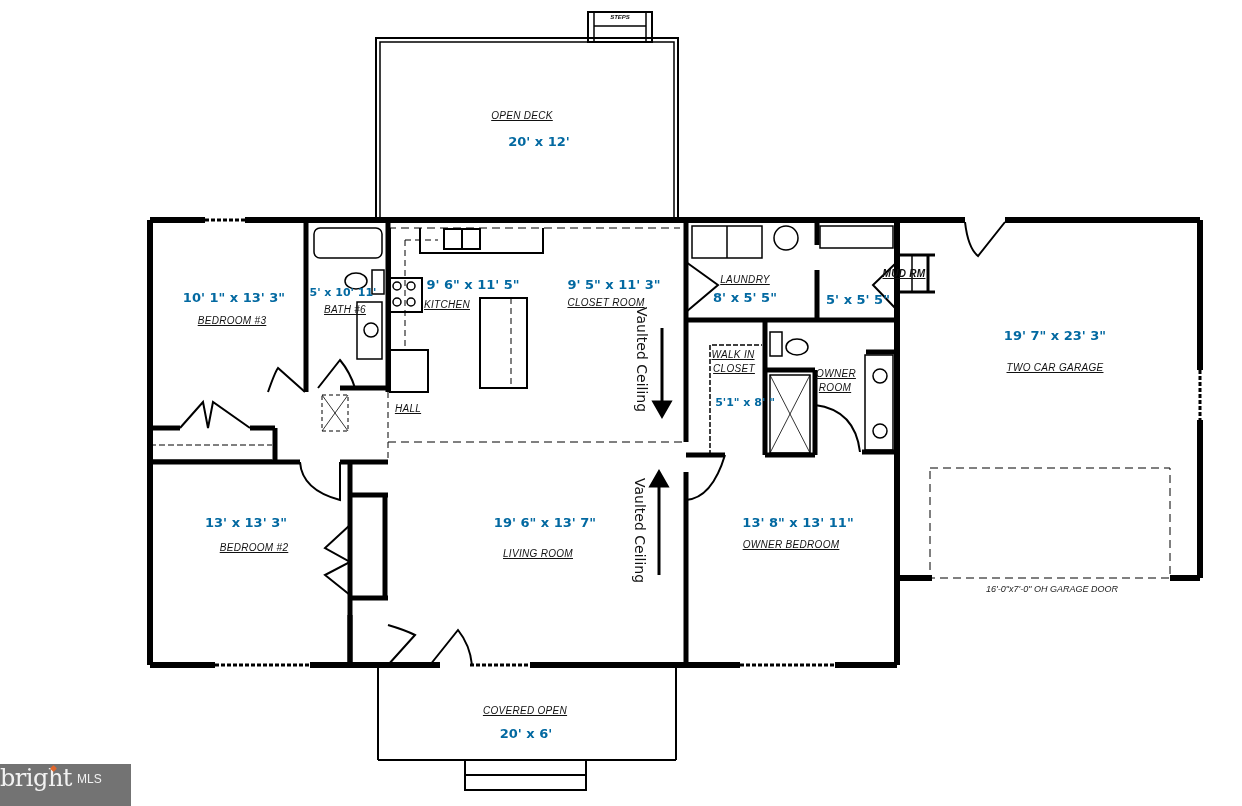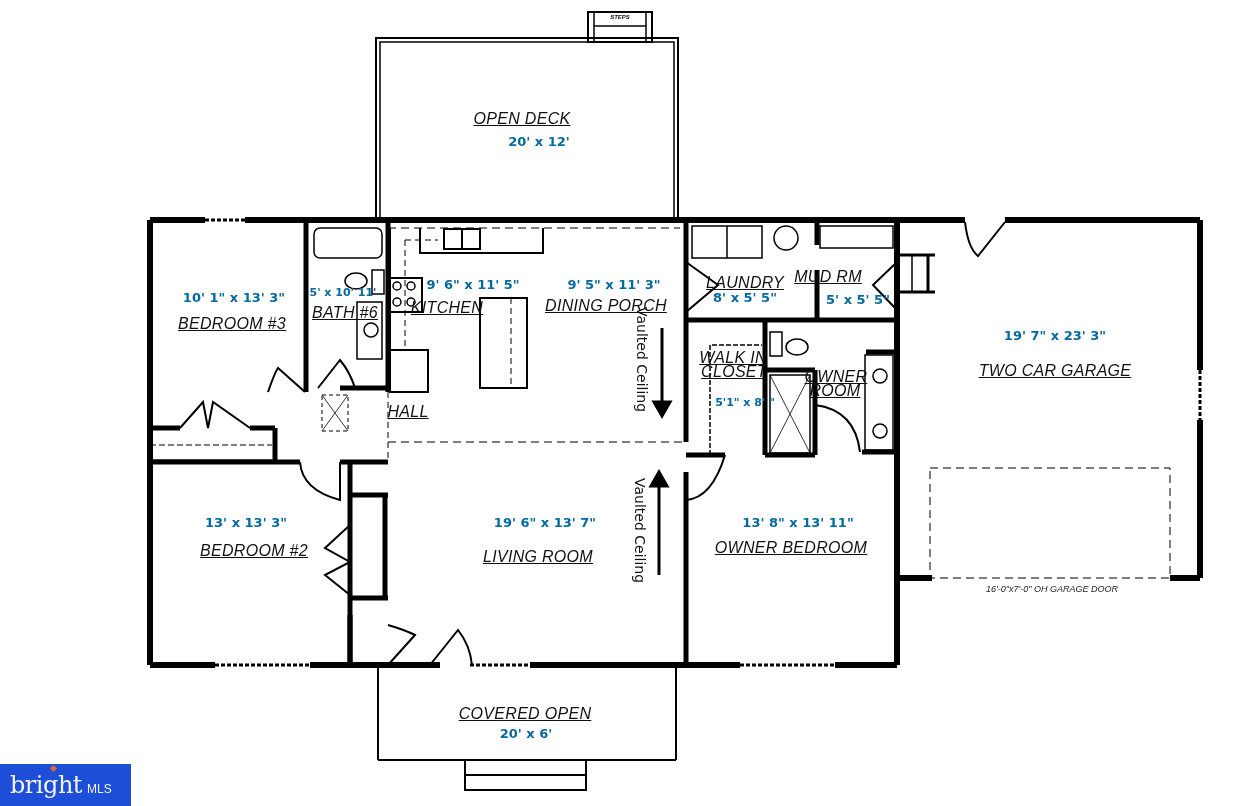--- a/index.html
+++ b/index.html
@@ -1,24 +1,24 @@
 <!DOCTYPE html>
 <html><head>
   <meta charset="utf-8">
   <style>
     html, body { margin: 0; padding: 0; background: #ffffff; }
     body { width: 1242px; height: 806px; position: relative; overflow: hidden; font-family: "Liberation Sans", sans-serif; }
     svg.plan { position: absolute; left: 0; top: 0; }
-    .room-name { position: absolute; font-family: "Liberation Sans", sans-serif; font-style: italic; font-size: 16px; text-decoration: underline; color: #111; white-space: nowrap; transform: translateX(-50%); letter-spacing: 0.3px; }
+    .room-name { position: absolute; font-family: "Liberation Sans", sans-serif; font-style: italic; font-size: 10px; text-decoration: underline; color: #111; white-space: nowrap; transform: translateX(-50%); letter-spacing: 0.3px; }
     .room-dim { position: absolute; font-family: "DejaVu Sans", sans-serif; font-weight: bold; font-size: 13px; color: #0369a1; white-space: nowrap; transform: translateX(-50%); }
     .room-dim.small { font-size: 11px; }
     .vaulted { position: absolute; font-family: "DejaVu Sans", sans-serif; font-size: 14px; color: #111; white-space: nowrap; transform-origin: left top; transform: rotate(90deg); }
     .garage-door { position: absolute; font-family: "Liberation Sans", sans-serif; font-style: italic; font-size: 9px; color: #222; transform: translateX(-50%); white-space: nowrap; }
     .steps { position: absolute; font-family: "Liberation Sans", sans-serif; font-style: italic; font-weight: bold; font-size: 6px; color: #111; transform: translateX(-50%); }
-    .logo { position: absolute; left: 0; top: 764px; width: 131px; height: 42px; background: #1d4ed8; display: flex; align-items: center; padding-left: 10px; box-sizing: border-box; }
+    .logo { position: absolute; left: 0; top: 764px; width: 131px; height: 42px; background: #737373; display: flex; align-items: flex-start; padding-left: 0; box-sizing: border-box; }
     .logo .brand { font-family: "DejaVu Serif", serif; font-size: 24px; color: #f2f2f2; letter-spacing: -0.5px; position: relative; }
     .logo .brand-dot { position: absolute; width: 5px; height: 5px; background: #e2672c; border-radius: 1px; left: 51px; top: 2px; transform: rotate(45deg); }
     .logo .mls { font-family: "Liberation Sans", sans-serif; font-size: 12px; color: #f2f2f2; margin-left: 5px; margin-top: 8px; }
   </style>
 </head>
 <body>
 
 <svg class="plan" width="1242" height="806" viewBox="0 0 1242 806" xmlns="http://www.w3.org/2000/svg">
   <g fill="none" stroke="#000">
 
@@ -195,26 +195,26 @@
 <div class="room-dim" style="left:234px; top:290px;">10' 1" x 13' 3"</div>
 <div class="room-name" style="left:232px; top:315px;">BEDROOM #3</div>
 
 <div class="room-dim small" style="left:343px; top:286px;">5' x 10' 11'</div>
 <div class="room-name" style="left:345px; top:304px;">BATH #6</div>
 
 <div class="room-dim" style="left:473px; top:277px;">9' 6" x 11' 5"</div>
 <div class="room-name" style="left:447px; top:299px;">KITCHEN</div>
 
 <div class="room-dim" style="left:614px; top:277px;">9' 5" x 11' 3"</div>
-<div class="room-name" style="left:606px; top:297px;">DINING PORCH</div>
+<div class="room-name" style="left:606px; top:297px;">CLOSET ROOM</div>
 <div class="vaulted" style="left:650px; top:307px;">Vaulted Ceiling</div>
 
 <div class="room-name" style="left:745px; top:274px;">LAUNDRY</div>
 <div class="room-dim" style="left:745px; top:290px;">8' x 5' 5"</div>
-<div class="room-name" style="left:828px; top:268px;">MUD RM</div>
+<div class="room-name" style="left:904px; top:268px;font-weight:bold;">MUD RM</div>
 <div class="room-dim" style="left:858px; top:292px;">5' x 5' 5"</div>
 
 <div class="room-dim" style="left:1055px; top:328px;">19' 7" x 23' 3"</div>
 <div class="room-name" style="left:1055px; top:362px;">TWO CAR GARAGE</div>
 <div class="garage-door" style="left:1052px; top:584px;">16'-0"x7'-0" OH GARAGE DOOR</div>
 
 <div class="room-name" style="left:373px; top:403px;margin-left:35px;">HALL</div>
 
 <div class="room-name" style="left:733px; top:349px;">WALK IN</div>
 <div class="room-name" style="left:734px; top:363px;">CLOSET</div>

